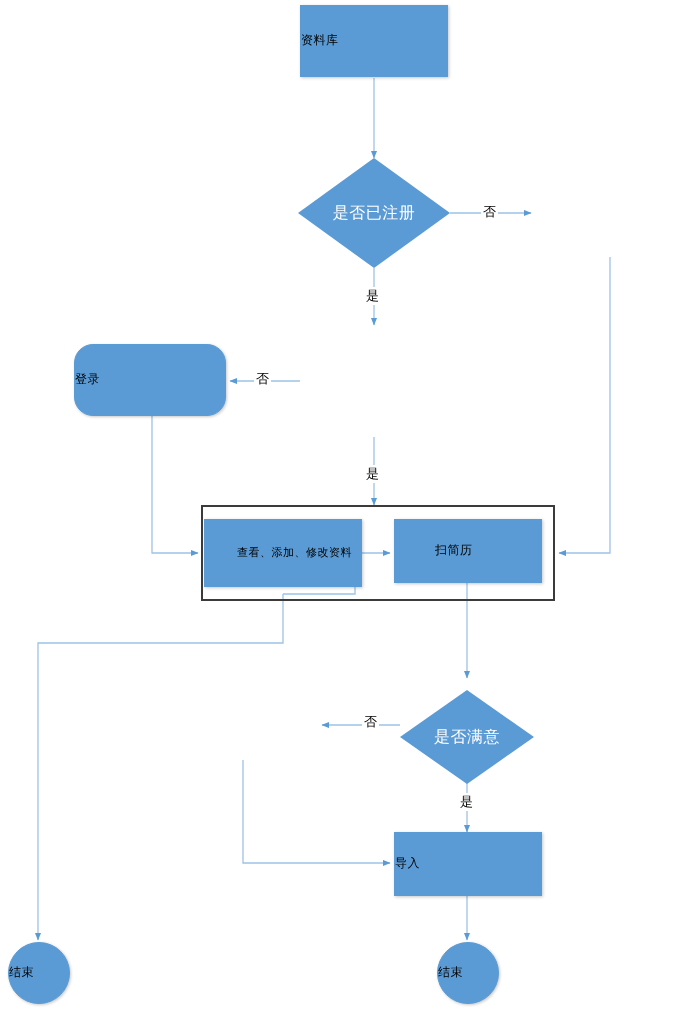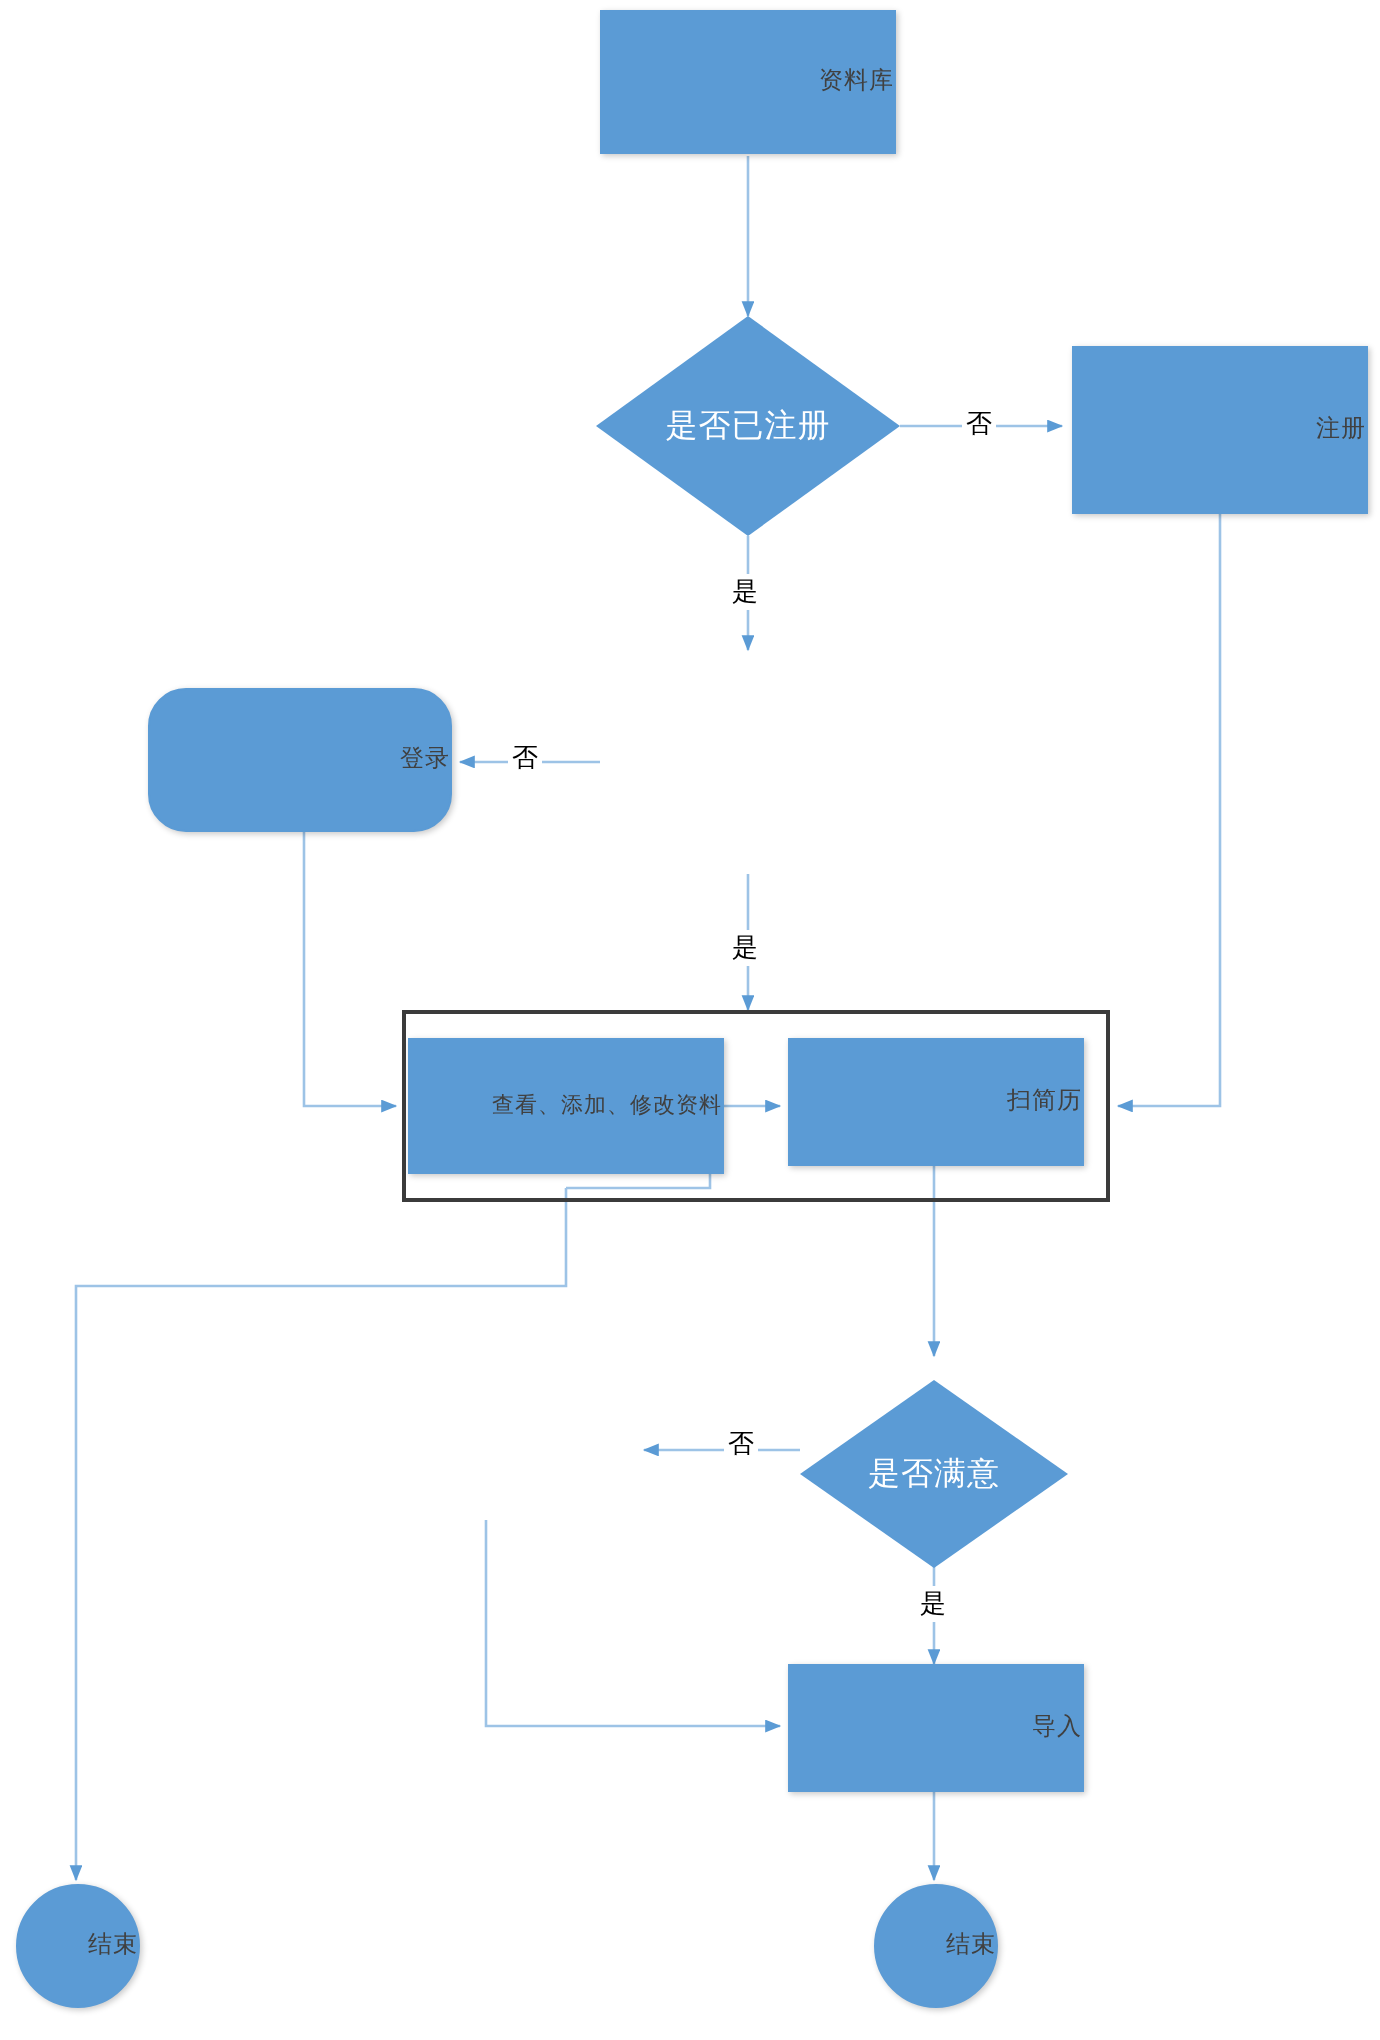--- a/index.html
+++ b/index.html
@@ -24,23 +24,23 @@
     top: 0;
     width: 690px;
     height: 1020px;
     pointer-events: none;
   }
   .node {
     position: absolute;
     box-sizing: border-box;
     display: flex;
     align-items: center;
-    justify-content: flex-end;
+    justify-content: flex-start;
     text-align: center;
-    color: #404040;
+    color: #000000;
     font-size: 12px;
     line-height: 1.3;
     letter-spacing: 0.5px;
     z-index: 3;
   }
   .rect {
     background: #5B9BD5;
     border: 1px solid #5B9BD5;
     box-shadow: 1px 1px 3px rgba(0,0,0,0.22);
   }
@@ -140,23 +140,20 @@
     <span>资料库</span>
   </div>
 
   <div class="diamond-wrap" style="left:298px; top:158px; width:152px; height:110px;">
     <svg class="diamond-shape" viewBox="0 0 152 110" preserveAspectRatio="none">
       <polygon points="76,0 152,55 76,110 0,55" fill="#5B9BD5"></polygon>
     </svg>
     <div class="diamond-label">是否已注册</div>
   </div>
 
-  <div class="node rect" style="left:536px; top:173px; width:148px; height:84px;">
-    <span>注册</span>
-  </div>
 
 
   <div class="node rect" style="left:74px; top:344px; width:152px; height:72px;border-radius:19px;">
     <span>登录</span>
   </div>
 
   <div class="group-box" style="left:201px; top:505px; width:354px; height:96px;"></div>
 
   <div class="node rect" style="left:204px; top:519px; width:158px; height:68px; font-size:11px;padding-left:32px;">
     <span>查看、添加、修改资料</span>
@@ -167,21 +164,21 @@
   </div>
 
   <div class="diamond-wrap" style="left:400px; top:690px; width:134px; height:94px;text-decoration:underline;">
     <svg class="diamond-shape" viewBox="0 0 134 94" preserveAspectRatio="none">
       <polygon points="67,0 134,47 67,94 0,47" fill="#5B9BD5"></polygon>
     </svg>
     <div class="diamond-label">是否满意</div>
   </div>
 
 
-  <div class="node rect" style="left:394px; top:832px; width:148px; height:64px;padding-left:44px;">
+  <div class="node rect" style="left:394px; top:832px; width:148px; height:64px;">
     <span>导入</span>
   </div>
 
   <div class="node ellipse" style="left:8px; top:942px; width:62px; height:62px;">
     <span>结束</span>
   </div>
 
   <div class="node ellipse" style="left:437px; top:942px; width:62px; height:62px;">
     <span>结束</span>
   </div>

